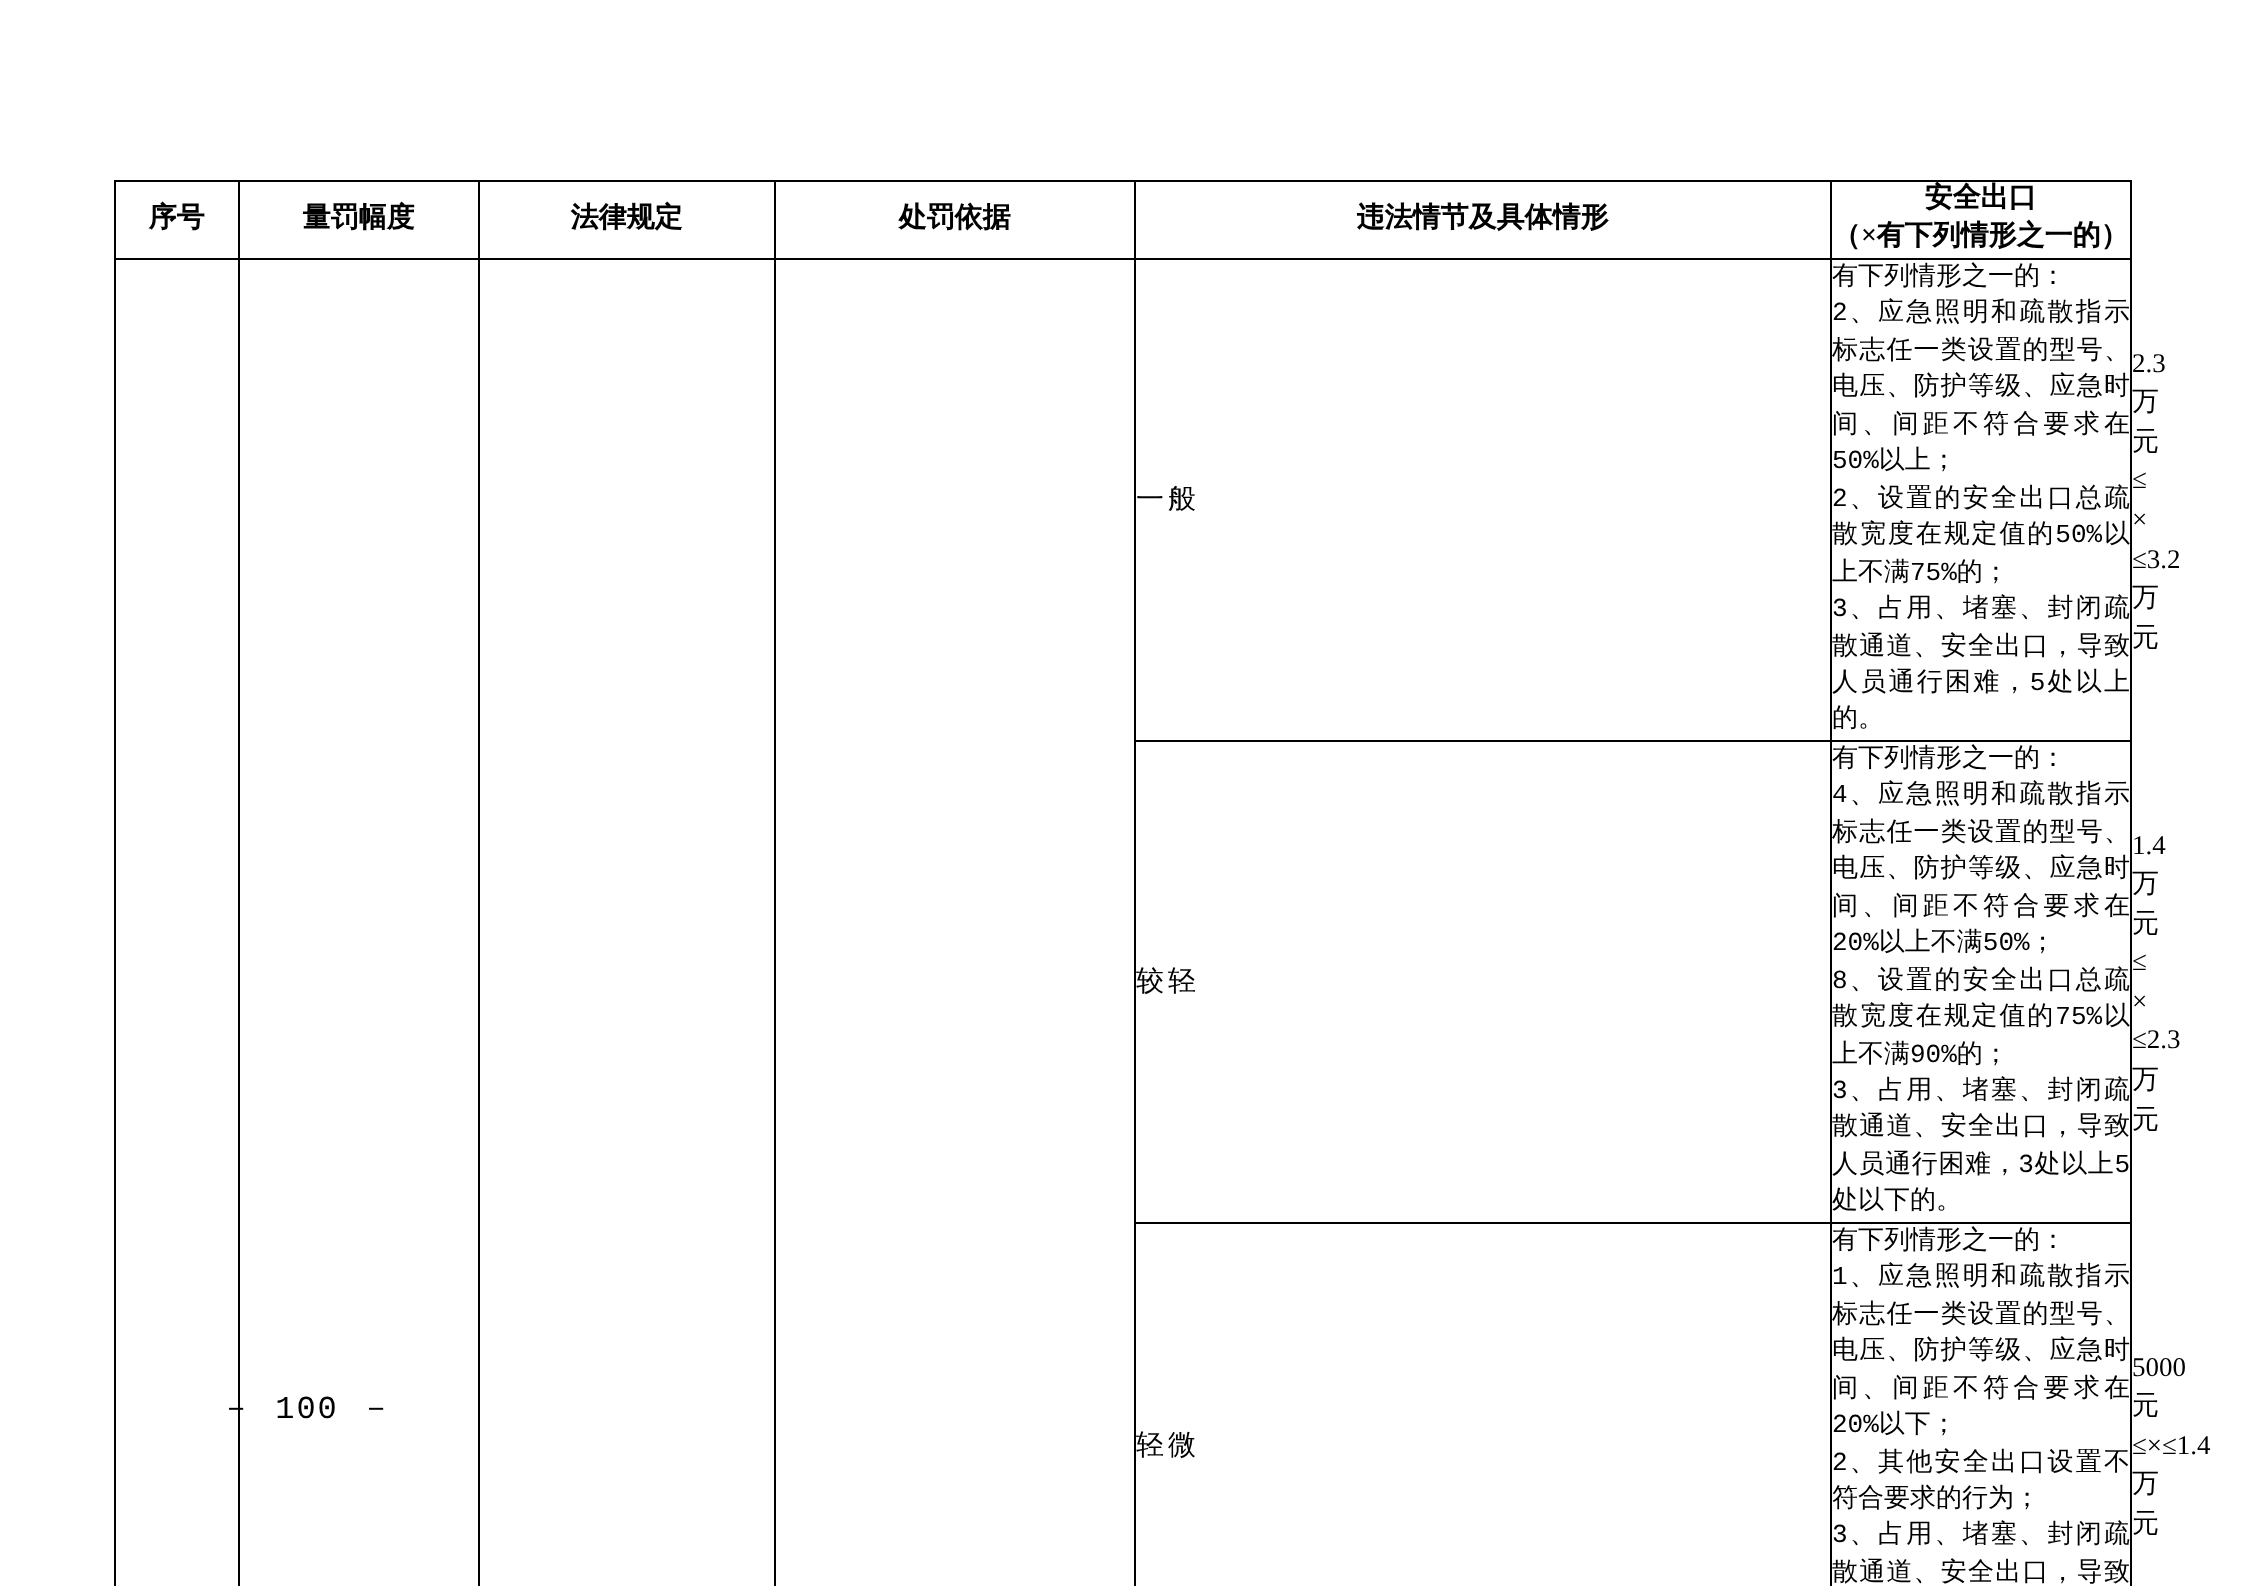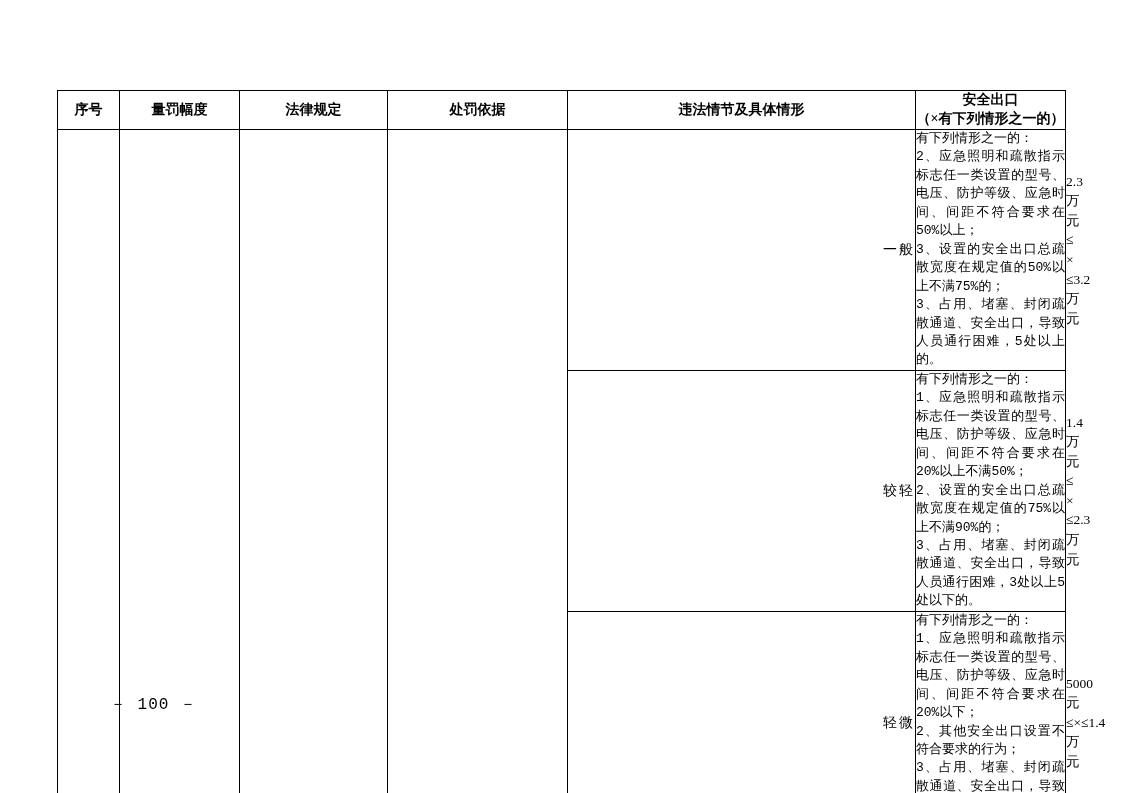--- a/index.html
+++ b/index.html
@@ -51,21 +51,21 @@
   .col-seq    { width: 62px; }
   .col-act    { width: 120px; }
   .col-law    { width: 148px; }
   .col-basis  { width: 180px; }
   .col-detail { width: 348px; }
   .col-amount { width: 150px; }
 
   td.blank-cell { background: #ffffff; }
 
   td.level-cell {
-    text-align: right;
+    text-align: left;
     font-size: 14px;
     letter-spacing: 2px;
     font-family: "Liberation Serif", serif;
   }
   td.detail-cell {
     font-size: 13px;
     line-height: 1.42;
     padding: 6px 7px 6px 7px;
     text-align: justify;
     text-justify: inter-ideograph;
@@ -120,31 +120,31 @@
       <tbody>
         <tr>
           <td class="blank-cell" rowspan="3"></td>
           <td class="blank-cell" rowspan="3"></td>
           <td class="blank-cell" rowspan="3"></td>
           <td class="blank-cell" rowspan="3"></td>
           <td class="level-cell" style="height:165px">一般</td>
           <td class="detail-cell">
             <p class="detail-line">有下列情形之一的：</p>
             <p class="detail-line">2、应急照明和疏散指示标志任一类设置的型号、电压、防护等级、应急时间、间距不符合要求在50%以上；</p>
-            <p class="detail-line">3、设置的安全出口总疏散宽度在规定值的50%以上不满75%的；</p>
+            <p class="detail-line">2、设置的安全出口总疏散宽度在规定值的50%以上不满75%的；</p>
             <p class="detail-line">3、占用、堵塞、封闭疏散通道、安全出口，导致人员通行困难，5处以上的。</p>
           </td>
           <td class="amount-cell">2.3万元 ≤ × ≤3.2万元</td>
         </tr>
         <tr>
           <td class="level-cell" style="height:200px">较轻</td>
           <td class="detail-cell">
             <p class="detail-line">有下列情形之一的：</p>
-            <p class="detail-line">1、应急照明和疏散指示标志任一类设置的型号、电压、防护等级、应急时间、间距不符合要求在20%以上不满50%；</p>
-            <p class="detail-line">2、设置的安全出口总疏散宽度在规定值的75%以上不满90%的；</p>
+            <p class="detail-line">4、应急照明和疏散指示标志任一类设置的型号、电压、防护等级、应急时间、间距不符合要求在20%以上不满50%；</p>
+            <p class="detail-line">8、设置的安全出口总疏散宽度在规定值的75%以上不满90%的；</p>
             <p class="detail-line">3、占用、堵塞、封闭疏散通道、安全出口，导致人员通行困难，3处以上5处以下的。</p>
           </td>
           <td class="amount-cell">1.4万元 ≤ × ≤2.3万元</td>
         </tr>
         <tr>
           <td class="level-cell" style="height:190px">轻微</td>
           <td class="detail-cell">
             <p class="detail-line">有下列情形之一的：</p>
             <p class="detail-line">1、应急照明和疏散指示标志任一类设置的型号、电压、防护等级、应急时间、间距不符合要求在20%以下；</p>
             <p class="detail-line">2、其他安全出口设置不符合要求的行为；</p>

